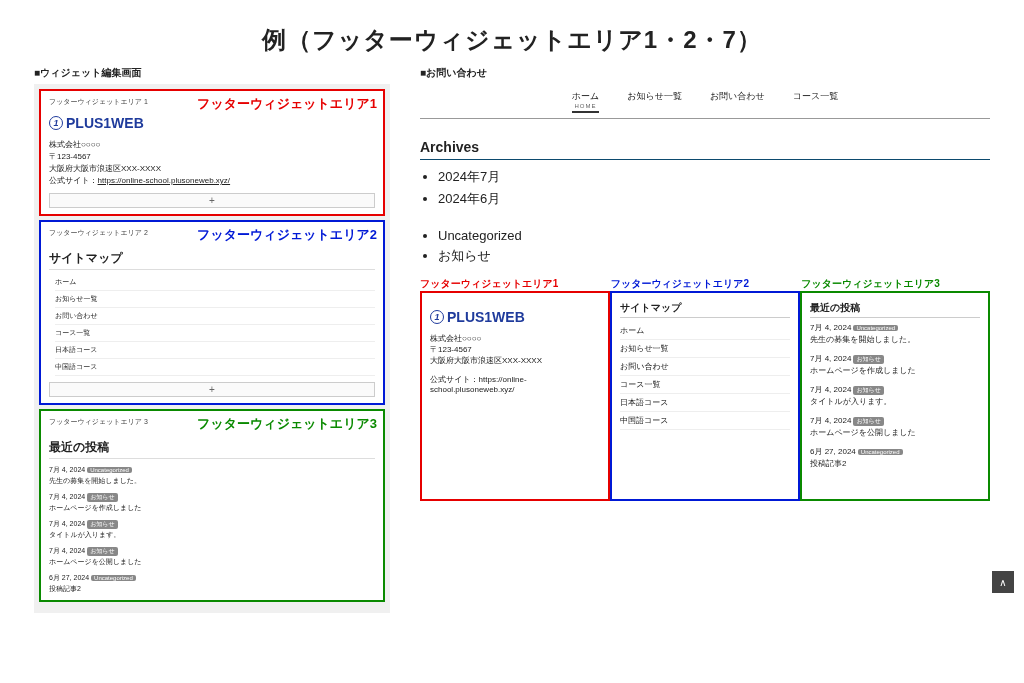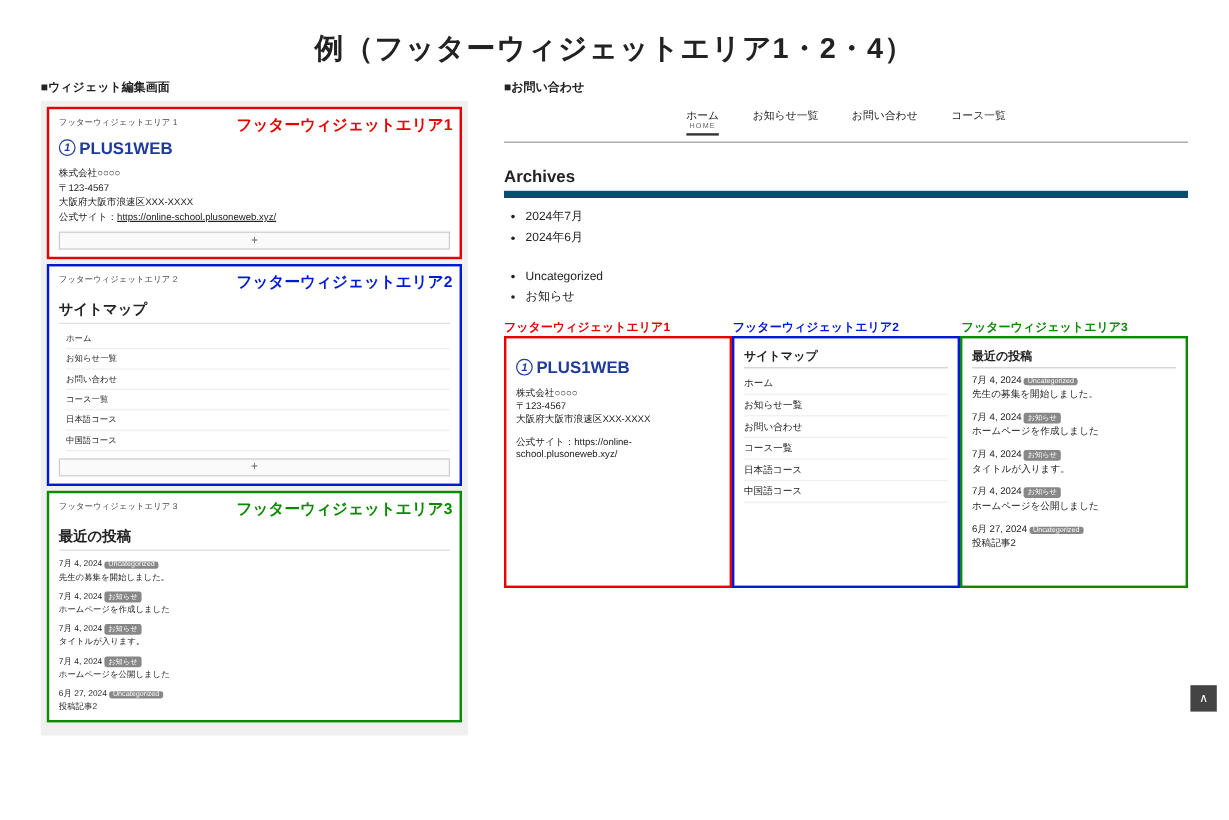--- a/index.html
+++ b/index.html
@@ -31,22 +31,22 @@
   .recent-item .date { display:inline-block;}
   .tag { display:inline-block; background:#888; color:#fff; font-size:6px; padding:0 3px; border-radius:2px; margin-left:2px;}
   .recent-item .ttl { margin-top:1px;}
   
   .preview { font-size: 9px; }
   .nav { display:flex; justify-content:center; gap:28px; font-size:9px; padding: 6px 0 3px;}
   .nav-item { text-align:center; }
   .nav-item.active { border-bottom: 2px solid #333; padding-bottom:2px;}
   .nav-sub { font-size:6px; letter-spacing:1px; color:#666;}
   .hr { border-top:1px solid #999; margin: 2px 0 8px;}
-  .preview-section-title { font-size: 14px; font-weight:700; border-bottom:6px solid #0c4a6e; padding-bottom:4px; margin-top:20px;}
-  .preview-list { font-size:10px; padding: 8px 0 8px 18px;}
+  .preview-section-title { font-size: 14px; font-weight:700; border-bottom:1px solid #0c4a6e; padding-bottom:4px; margin-top:20px;}
+  .preview-list { font-size:13px; padding: 8px 0 8px 18px;}
   .preview-list li { margin-bottom:4px;}
   .footer-labels { display:flex; gap:2px; font-size:10px; font-weight:700;}
   .footer-labels .r { color:#e60000; flex:1;}
   .footer-labels .b { color:#0019d6; flex:1;}
   .footer-labels .g { color:#0a8a00; flex:1;}
   .footer-row { display:flex; gap:0;}
   .footer-box { flex:1; padding:8px; font-size:8px; min-height:210px;}
   .fb-red { border:2px solid #e60000;}
   .fb-blue { border:2px solid #0019d6;}
   .fb-green { border:2px solid #0a8a00;}
@@ -54,21 +54,21 @@
   .fb-list div { border-bottom:1px solid #eee; padding:3px 0;}
   .fb-sub { padding-left:12px;}
   .fb-post { margin-bottom:8px;}
   .fb-post .d { display:inline-block;}
   .fb-post .t { margin-top:1px;}
   .scroll-top { position:absolute; right:10px; bottom:90px; width:22px; height:22px; background:#444; color:#fff; display:flex; align-items:center; justify-content:center; font-size:10px;}
 </style>
 </head>
 <body>
 
-<div class="page-title">例（フッターウィジェットエリア1・2・4）</div>
+<div class="page-title">例（フッターウィジェットエリア1・2・7）</div>
 
 <div class="cols">
 
   <div class="col-left">
     <div class="section-label">■ウィジェット編集画面</div>
     <div class="editor-panel">
 
       <div class="widget-block outline-red">
         <div class="area-small">フッターウィジェットエリア 1</div>
         <div class="area-label-red">フッターウィジェットエリア1</div>

